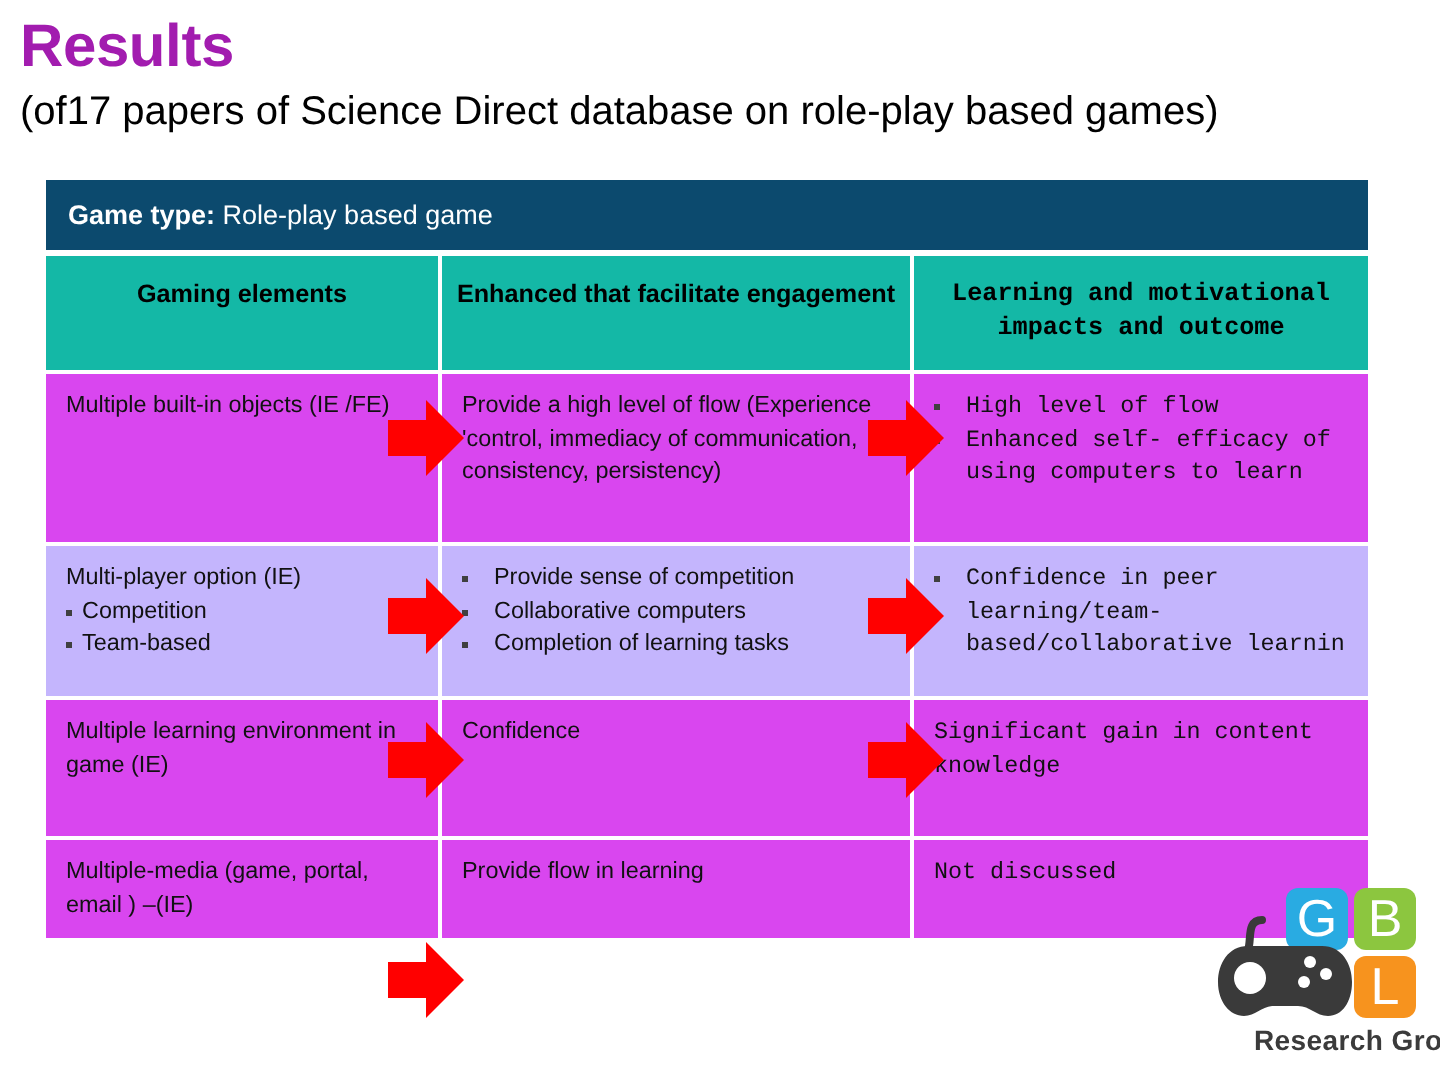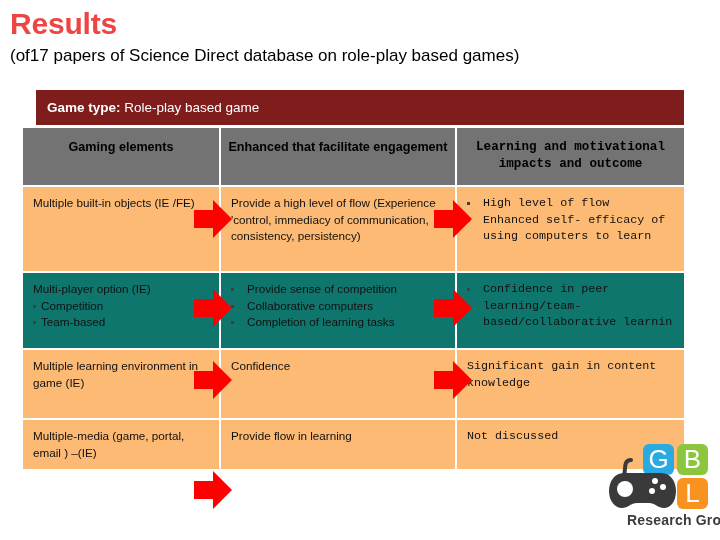--- a/index.html
+++ b/index.html
@@ -15,54 +15,53 @@
     position: relative;
   }
 
   
   #slide-title {
     position: absolute;
     left: 10px;
     top: 6px;
     font-size: 30px;
     font-weight: bold;
-    color: #ef4444;
+    color: #a21caf;
     letter-spacing: -0.2px;
     line-height: 36px;
     white-space: nowrap;
   }
   #slide-subtitle {
     position: absolute;
     left: 10px;
     top: 46px;
-    font-size: 17px;
+    font-size: 20px;
     color: #000000;
     line-height: 20px;
     white-space: nowrap;
   }
 
   
   #results-table {
     position: absolute;
     left: 23px;
     top: 90px;
     width: 661px;
   }
 
   .band {
-    background: #7f1d1d;
+    background: #0c4a6e;
     color: #ffffff;
     font-size: 13.5px;
     height: 35px;
     line-height: 35px;
     padding-left: 11px;
     box-sizing: border-box;
     white-space: nowrap;
     overflow: hidden;
-    margin-left: 13px;
   }
   .band b { font-weight: bold; }
 
   table.grid {
     border-collapse: collapse;
     table-layout: fixed;
     width: 661px;
     margin-top: 3px;
   }
   table.grid td, table.grid th {
@@ -77,31 +76,31 @@
     text-align: left;
     font-weight: normal;
   }
   table.grid td:last-child, table.grid th:last-child { border-right: none; font-family: Liberation Mono, monospace; }
 
   col.c1 { width: 197px; }
   col.c2 { width: 236px; }
   col.c3 { width: 228px; }
 
   tr.head th {
-    background: #737373;
+    background: #14b8a6;
     text-align: center;
     font-weight: bold;
     font-size: 12.6px;
     line-height: 17px;
     padding: 11px 6px 12px 6px;
     color: #000000;
   }
 
-  tr.light td { background: #fdba74; margin-left: 10px; }
-  tr.dark  td { background: #0f766e; }
+  tr.light td { background: #d946ef; margin-left: 10px; }
+  tr.dark  td { background: #c4b5fd; }
 
   .na { color: #C0504D; }
 
   ul.sq {
     margin: 0;
     padding: 0;
     list-style: none;
   }
   ul.sq li {
     position: relative;

